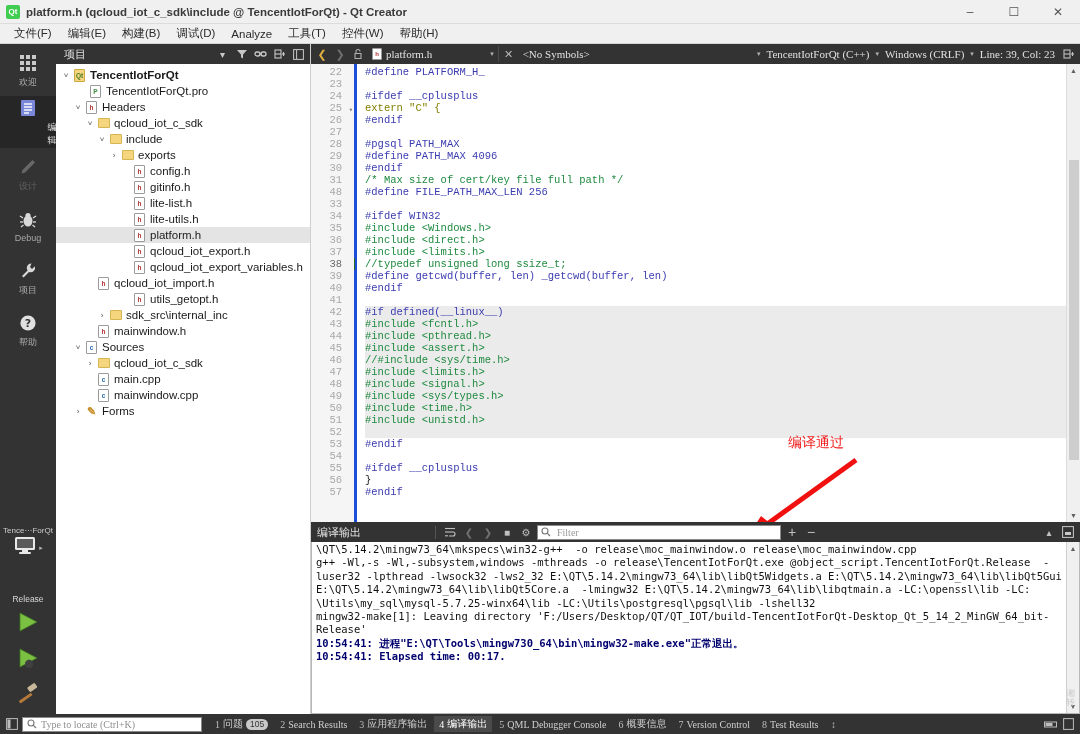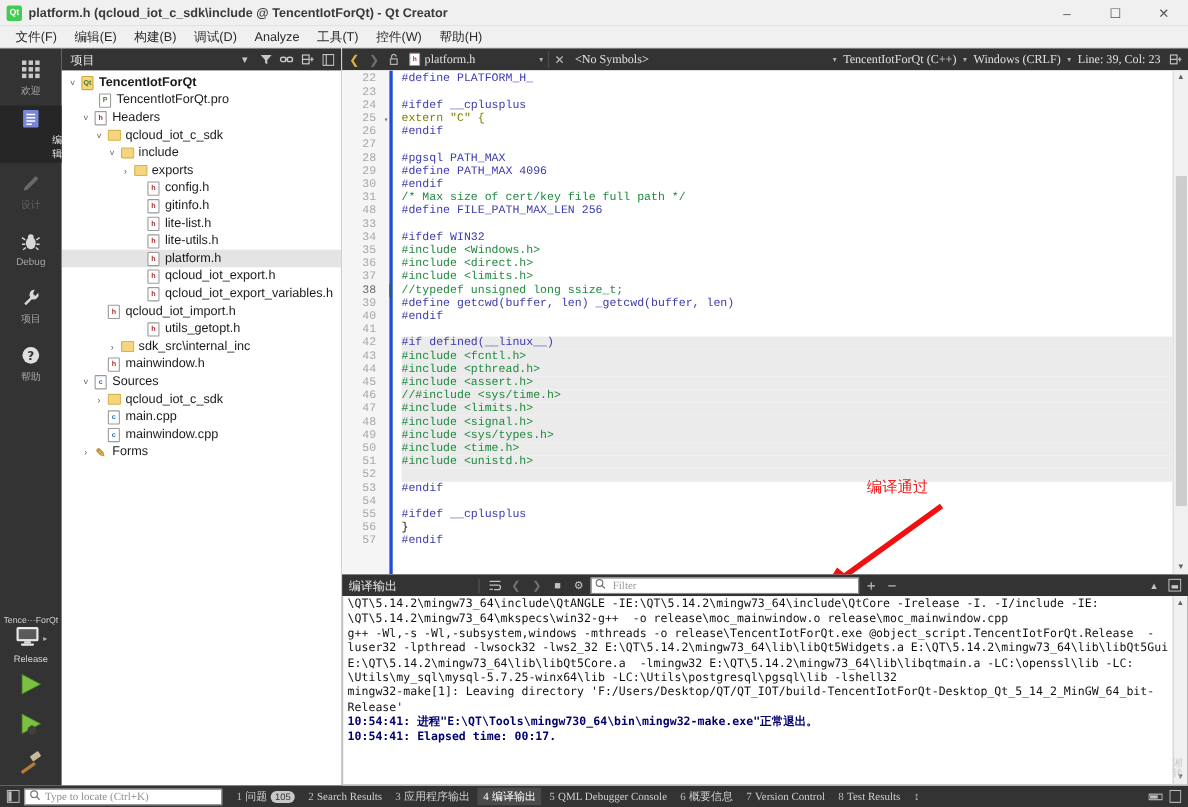--- a/index.html
+++ b/index.html
@@ -50,21 +50,21 @@
   }
   .mode.active { background: #262626; }
   .mode.active .mode-label { color: #e6e6e6; margin-left: 48px; }
   .mode.disabled { opacity: 0.38; }
   .mode-glyph { width: 22px; height: 22px; display: flex; align-items: center; justify-content: center; }
   .mode-label { font-size: 9px; color: #a8a8a8; letter-spacing: 0; }
   .mb-spacer { flex: 1; }
   .kit-sel { padding: 4px 2px 2px; display: flex; flex-direction: column; align-items: center; gap: 1px; }
   .kit-name { font-size: 8px; color: #cfcfcf; max-width: 54px; overflow: hidden; white-space: nowrap; text-overflow: ellipsis; }
   .kit-row { display: flex; align-items: center; gap: 2px; }
-  .kit-build { font-size: 8.5px; color: #d8d8d8; }
+  .kit-build { font-size: 8.5px; color: #d8d8d8; margin-top: 34px; }
   .runbtn { height: 36px; display: flex; align-items: center; justify-content: center; }
 
   
   .project {
     width: 255px; flex: 0 0 255px; display: flex; flex-direction: column;
     background: #ffffff; border-right: 1px solid #cfcfcf; min-width: 0;
   }
   .proj-header {
     height: 20px; background: #333333; display: flex; align-items: center;
     padding: 0 4px 0 8px; flex: 0 0 20px; gap: 4px;
@@ -724,21 +724,20 @@
           <div class="oh-ico">▴</div>
           <div class="oh-ico">
             <svg width="12" height="12" viewBox="0 0 12 12">
                 <rect x="0.6" y="0.6" width="10.8" height="10.8" fill="none" stroke="#c8c8c8"></rect>
                 <rect x="3" y="6" width="6" height="3" fill="#c8c8c8"></rect>
               </svg>
           </div>
         </div>
         <div class="out-body">
           <div class="out-text" id="outtext">
-              <div class="ol">\QT\5.14.2\mingw73_64\include\QtANGLE -IE:\QT\5.14.2\mingw73_64\include\QtCore -Irelease -I. -I/include -IE:</div>
               <div class="ol">\QT\5.14.2\mingw73_64\mkspecs\win32-g++  -o release\moc_mainwindow.o release\moc_mainwindow.cpp</div>
               <div class="ol">g++ -Wl,-s -Wl,-subsystem,windows -mthreads -o release\TencentIotForQt.exe @object_script.TencentIotForQt.Release  -</div>
               <div class="ol">luser32 -lpthread -lwsock32 -lws2_32 E:\QT\5.14.2\mingw73_64\lib\libQt5Widgets.a E:\QT\5.14.2\mingw73_64\lib\libQt5Gui.a</div>
               <div class="ol">E:\QT\5.14.2\mingw73_64\lib\libQt5Core.a  -lmingw32 E:\QT\5.14.2\mingw73_64\lib\libqtmain.a -LC:\openssl\lib -LC:</div>
               <div class="ol">\Utils\my_sql\mysql-5.7.25-winx64\lib -LC:\Utils\postgresql\pgsql\lib -lshell32</div>
               <div class="ol">mingw32-make[1]: Leaving directory 'F:/Users/Desktop/QT/QT_IOT/build-TencentIotForQt-Desktop_Qt_5_14_2_MinGW_64_bit-</div>
               <div class="ol">Release'</div>
               <div class="ol b">10:54:41: 进程"E:\QT\Tools\mingw730_64\bin\mingw32-make.exe"正常退出。</div>
               <div class="ol b">10:54:41: Elapsed time: 00:17.</div>
             </div>

